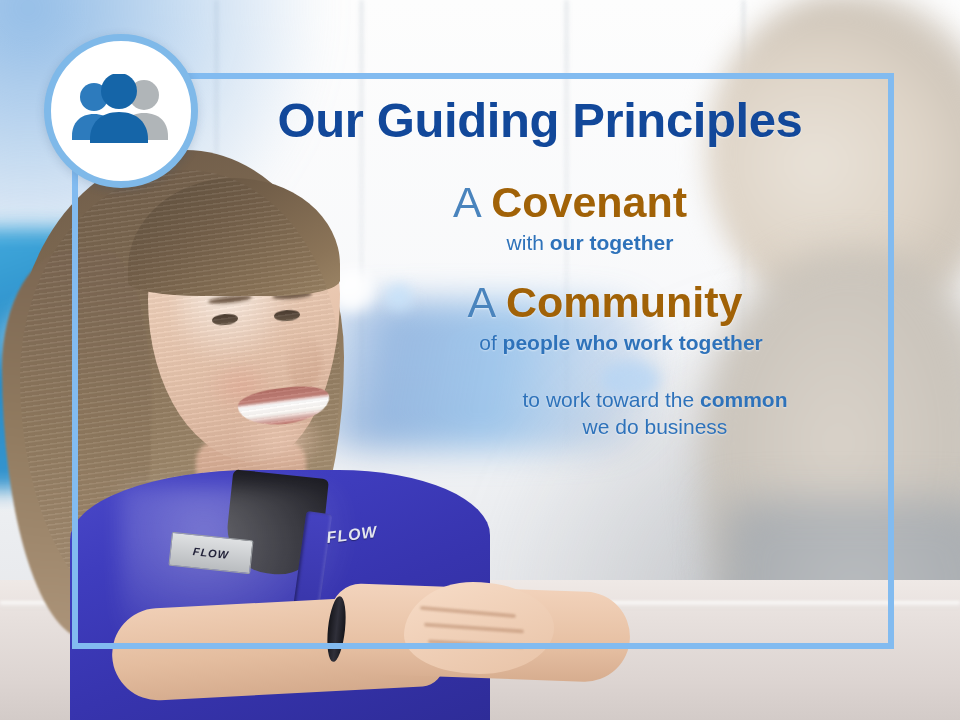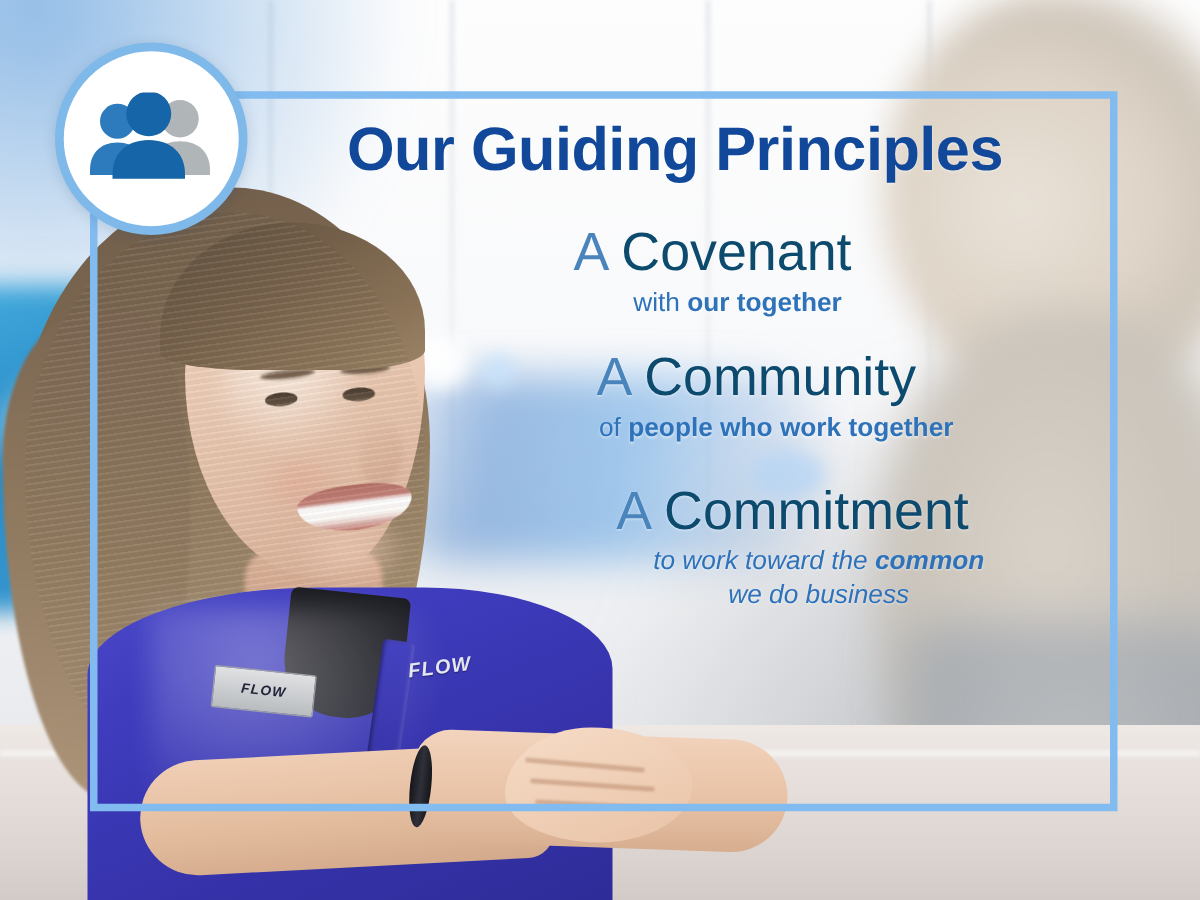--- a/index.html
+++ b/index.html
@@ -278,33 +278,33 @@
 
   .principles{
     position:absolute; left:300px; top:178px; width:590px;
     text-align:center;
     color:#2a72bd;
     text-shadow:0 1px 2px rgba(255,255,255,.5);
   }
   .p-block{ margin-bottom:16px; }
   .p-head{ font-size:43px; line-height:1.06; white-space:nowrap; }
   .p-head .art{ font-weight:normal; color:#4a84bd; }
-  .p-head .key{ font-weight:normal; color:#0c4a6e; }
+  .p-head .key{ font-weight:bold; color:#a16207; }
   .p-sub{ font-size:21px; line-height:1.28; margin-top:4px; color:#2e72ba; }
   .p-sub b{ font-weight:bold; }
 
   .pb-1{ margin-top:2px; }
   .pb-1 .p-head{ padding-right:50px; }
   .pb-1 .p-sub{ padding-right:10px; }
   .pb-2{ margin-top:24px; }
   .pb-2 .p-head{ padding-left:20px; }
   .pb-2 .p-sub{ padding-left:52px; }
   .pb-3{ margin-top:30px; }
   .pb-3 .p-head{ padding-left:78px; }
-  .pb-3 .p-sub{ padding-left:120px;font-style:italic; }
+  .pb-3 .p-sub{ padding-left:120px; }
 </style>
 </head>
 <body>
 
 <div id="stage">
 
   <div class="photo">
     <div class="bg-room"></div>
     <div class="mullion m1"></div>
     <div class="mullion m2"></div>
@@ -399,23 +399,20 @@
     <div class="p-block pb-2">
       <div class="p-head">
         <span class="art">A </span><span class="key">Community</span>
       </div>
       <div class="p-sub">
         <div><span>of </span><b>people who work together</b></div>
       </div>
     </div>
 
     <div class="p-block pb-3">
-      <div class="p-head">
-        <span class="art">A </span><span class="key">Commitment</span>
-      </div>
       <div class="p-sub">
         <div><span>to work toward the </span><b>common</b></div>
         <div>we do business</div>
       </div>
     </div>
 
   </div>
 </div>
 
 </body></html>

